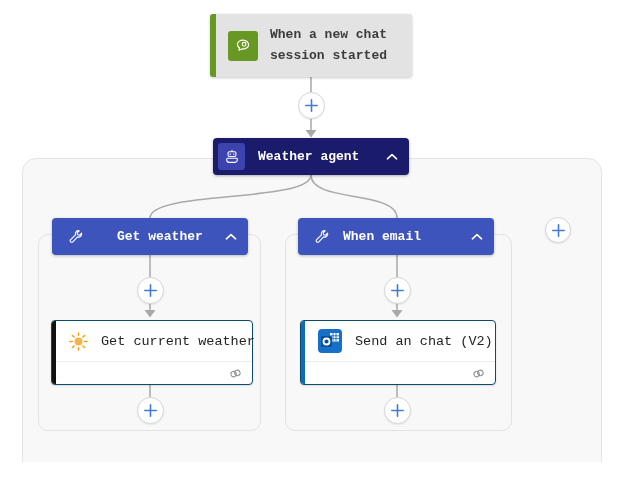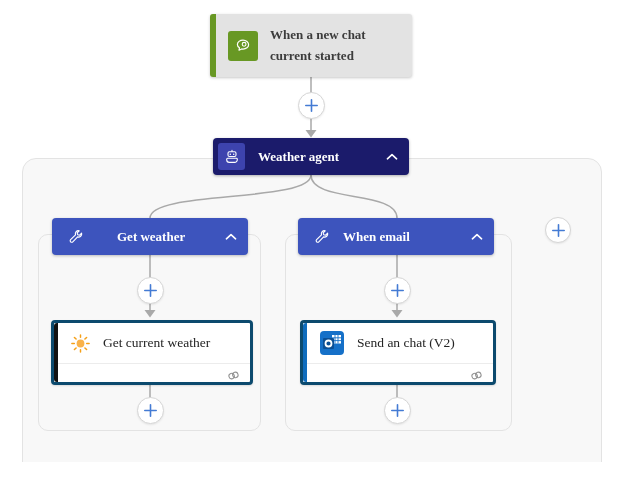--- a/index.html
+++ b/index.html
@@ -1,18 +1,18 @@
 <!DOCTYPE html>
 <html><head>
 <meta charset="utf-8">
 <style>
   html,body{margin:0;padding:0;background:#ffffff;}
   .canvas{
     position:relative;width:620px;height:462px;background:#ffffff;overflow:hidden;
-    font-family:Liberation Serif, serif;-webkit-font-smoothing:antialiased;
+    font-family:Liberation Mono, monospace;-webkit-font-smoothing:antialiased;
   }
   
   .outer-container{
     position:absolute;left:22px;top:158px;width:580px;height:319px;
     background:#f8f8f8;border:1.5px solid #e3e3e3;border-radius:14px;box-sizing:border-box;
   }
   .inner-container{
     position:absolute;top:234px;height:197px;background:transparent;
     border:1.5px solid #e3e3e3;border-radius:10px;box-sizing:border-box;
   }
@@ -46,21 +46,21 @@
     top:218px;width:196px;height:37px;background:#3d54bd;border-radius:4px;
     box-shadow:0 1px 3px rgba(0,0,0,.25);
   }
   .bheader.h1{left:52px;gap:20px;}
   .bheader.h2{left:298px;}
   .bheader .wicon{margin-left:16px;display:flex;flex:0 0 auto;}
   .bheader .nlabel{margin-left:13px;}
   .chev{position:absolute;right:11px;top:0;bottom:0;display:flex;align-items:center;cursor:pointer;}
   
   .card{
-    position:absolute;top:320px;height:65px;background:#ffffff;border:3px solid #0c4a6e;
+    position:absolute;top:320px;height:65px;background:#ffffff;border:1px solid #0c4a6e;
     border-radius:4px;box-sizing:border-box;box-shadow:0 1px 2px rgba(0,0,0,.12);cursor:pointer;
   }
   .card.card1{left:51px;width:202px;}
   .card.card2{left:300px;width:196px;}
   .card .stripe{position:absolute;left:0;top:0;bottom:0;width:4px;border-radius:3px 0 0 3px;}
   .card1 .stripe{background:#111111;}
   .card2 .stripe{background:#0f6cbd;}
   .card .mainrow{height:40px;display:flex;align-items:center;}
   .card .cicon{margin-left:16px;display:flex;align-items:center;justify-content:center;flex:0 0 auto;}
   .card .clabel{margin-left:12px;font-size:13.5px;font-weight:400;color:#242424;white-space:nowrap;}
@@ -104,21 +104,21 @@
   <div class="node trigger">
     <div class="stripe"></div>
     <div class="tricon">
       <svg width="18" height="18" viewBox="0 0 18 18">
         <path d="M9 3.1c-3.1 0-5.6 1.95-5.6 4.35 0 1.35.8 2.55 2.05 3.35L5 13.2l2.7-1.25c.42.08.85.12 1.3.12 3.1 0 5.6-1.95 5.6-4.35S12.1 3.1 9 3.1z" fill="none" stroke="#ffffff" stroke-width="1.2" stroke-linejoin="round"></path>
         <circle cx="10.1" cy="7.3" r="1.9" fill="none" stroke="#ffffff" stroke-width="1.1"></circle>
       </svg>
     </div>
     <div class="tlabel">
       <span style="display:block">When a new chat</span>
-      <span style="display:block">current started</span>
+      <span style="display:block">session started</span>
     </div>
   </div>
 
   <div class="plusbtn" style="left:297.5px;top:91.5px;">
     <svg width="13" height="13" viewBox="0 0 13 13">
       <path d="M6.5 .8 V12.2 M.8 6.5 H12.2" stroke="#447bd4" stroke-width="1.6" stroke-linecap="round"></path>
     </svg>
   </div>
 
   <div class="node agent">

